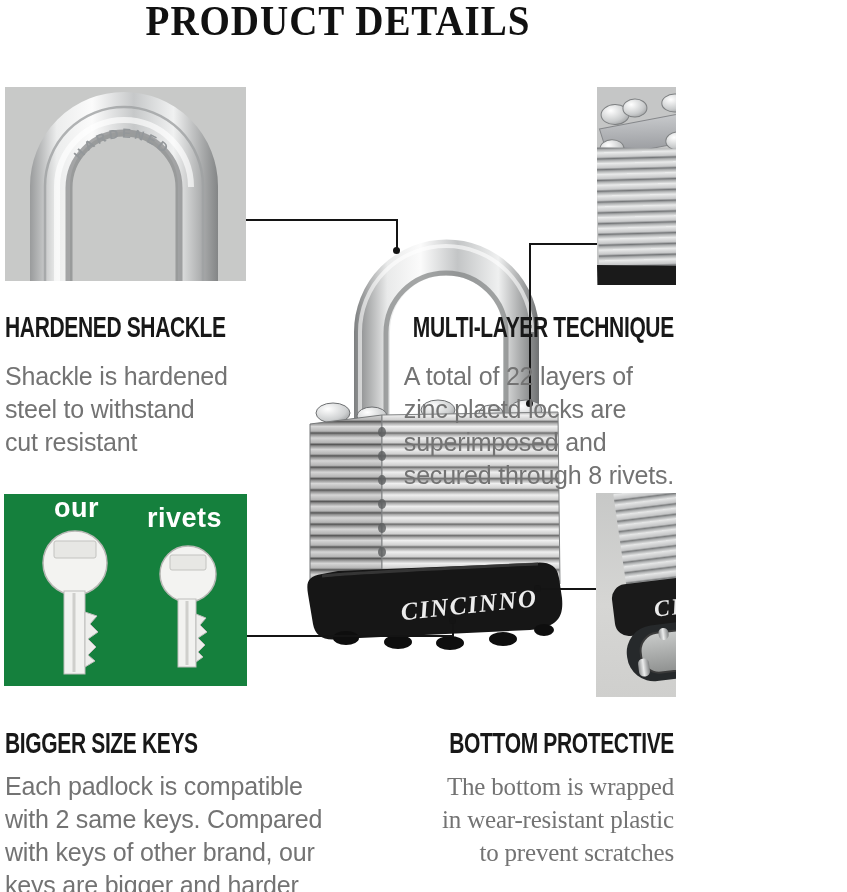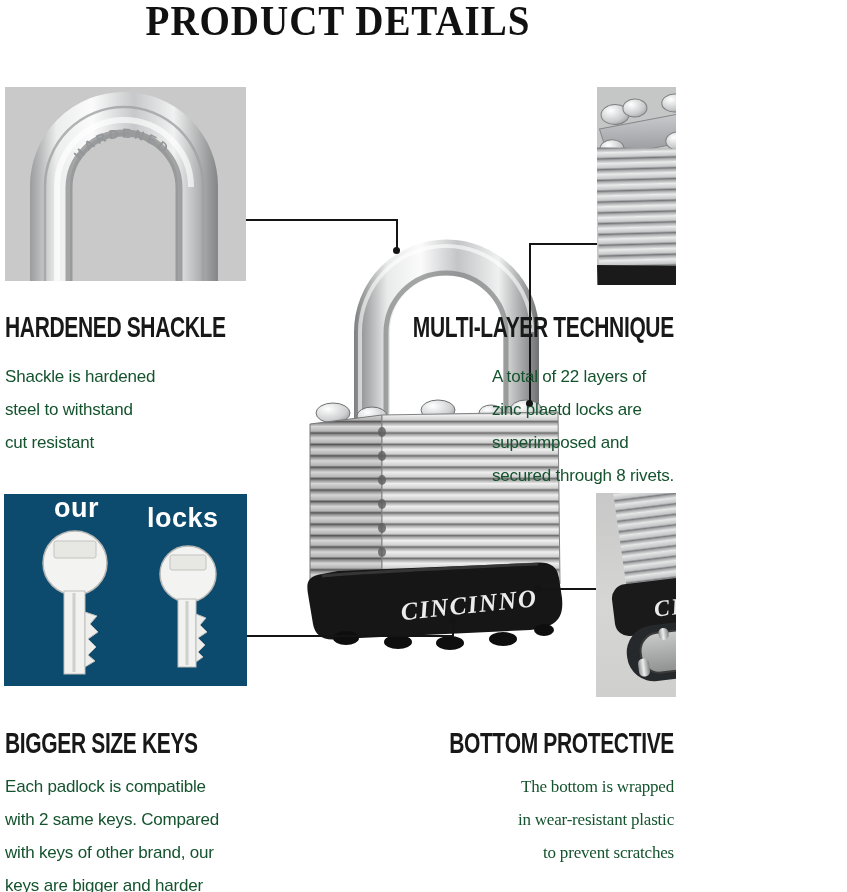--- a/index.html
+++ b/index.html
@@ -7,28 +7,28 @@
           font-family:"Liberation Sans",sans-serif;color:#1f1f1f;}
   .abs{position:absolute;}
   
   .title{left:0;right:0;top:-3px;text-align:center;font-family:"Liberation Serif",serif;
          font-weight:700;font-size:42px;letter-spacing:1px;color:#111;
          transform:scaleX(.93);transform-origin:center top;white-space:nowrap;}
   
   .panel{background:#c8c9c8;overflow:hidden;}
   .panel-shackle{left:5px;top:87px;width:241px;height:194px;}
   .panel-layers{left:597px;top:87px;width:243px;height:198px;background:#c5c6c6;}
-  .panel-keys{left:4px;top:494px;width:243px;height:192px;background:#0c4a6e;}
+  .panel-keys{left:4px;top:494px;width:243px;height:192px;background:#15803d;}
   .panel-bottom{left:596px;top:493px;width:244px;height:204px;
                 background:linear-gradient(180deg,#c7c8c7 0%,#d6d6d4 55%,#cfcfcd 100%);}
   
   .heading{font-weight:700;font-size:30px;letter-spacing:-.5px;color:#181818;white-space:nowrap;
            transform:scaleX(.70);transform-origin:left top;}
   .heading.right{transform-origin:right top;}
-  .copy{font-size:17px;line-height:33px;letter-spacing:-.2px;color:#14532d;white-space:pre-line;}
+  .copy{font-size:25px;line-height:33px;letter-spacing:-.2px;color:#737373;white-space:pre-line;}
   .hs-heading{left:5px;top:310px;}
   .hs-copy{left:5px;top:360px;}
   .ml-heading{right:2px;top:310px;text-align:right;}
   .ml-copy{right:2px;top:360px;}
   .bk-heading{left:5px;top:726px;}
   .bk-copy{left:5px;top:770px;}
   .bp-heading{right:2px;top:726px;text-align:right;}
   .bp-copy{right:2px;top:770px;text-align:right;font-family:Liberation Serif, serif;}
   
   .key-label{color:#ffffff;font-weight:700;font-size:27px;letter-spacing:.5px;}
@@ -208,21 +208,21 @@
       </g>
       <g>
         <circle cx="184" cy="80" r="28" fill="#f3f3f1" stroke="#b7b7b4" stroke-width="1.5"></circle>
         <rect x="166" y="61" width="36" height="15" rx="2" fill="#e7e7e4" stroke="#c3c3c0"></rect>
         <rect x="174" y="105" width="18" height="68" fill="#f2f2f0" stroke="#bdbdbb"></rect>
         <polygon points="192,120 202,124 196,131 203,138 194,144 201,151 194,158 199,163 192,168" fill="#eeeeec" stroke="#bdbdbb"></polygon>
         <line x1="183" y1="107" x2="183" y2="171" stroke="#cfcfcc" stroke-width="3"></line>
       </g>
     </svg>
     <div class="abs key-label" style="left:50px;top:-1px;">our</div>
-    <div class="abs key-label" style="left:143px;top:9px;">locks</div>
+    <div class="abs key-label" style="left:143px;top:9px;">rivets</div>
   </div>
 
   <div class="abs panel panel-bottom">
     <svg width="244" height="204" viewBox="0 0 244 204">
       <defs>
         <linearGradient id="lamBR" gradientUnits="userSpaceOnUse" x1="0" y1="0" x2="0" y2="10.4" spreadMethod="repeat">
           <stop offset="0" stop-color="#e6e7e7"></stop>
             <stop offset=".45" stop-color="#c4c5c6"></stop>
           <stop offset=".6" stop-color="#7c7e7f"></stop>
             <stop offset=".75" stop-color="#abadae"></stop>

